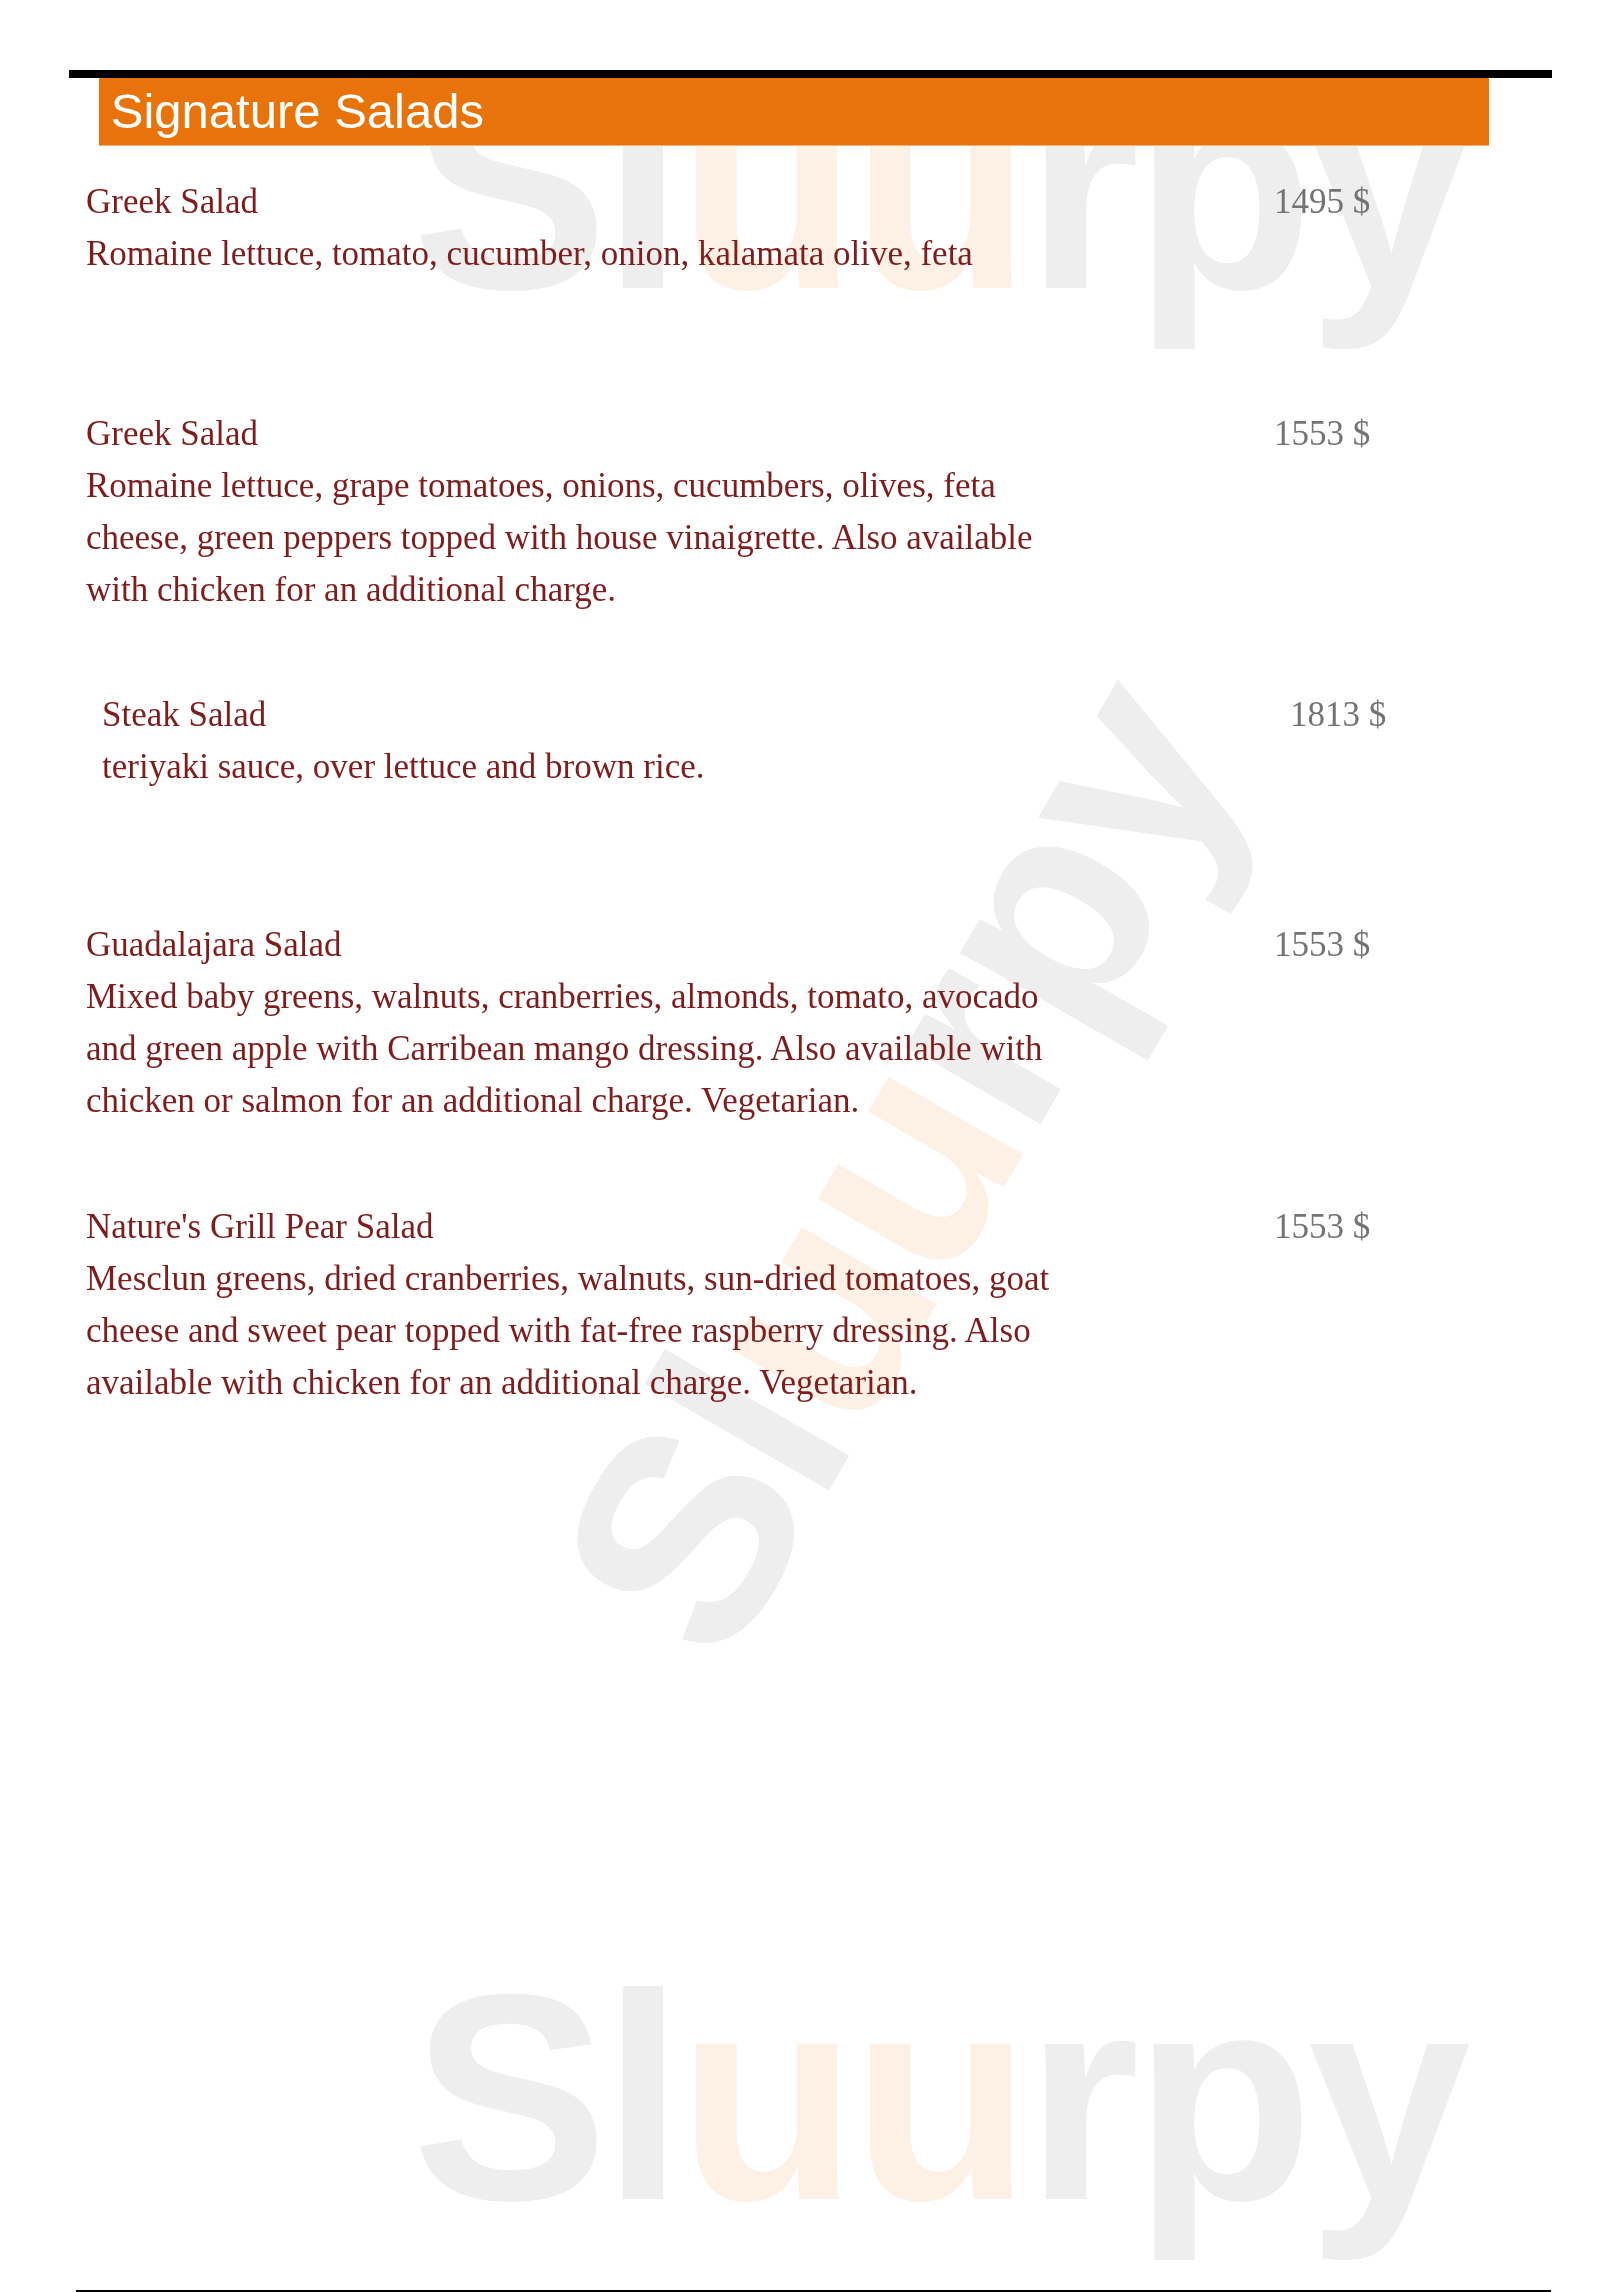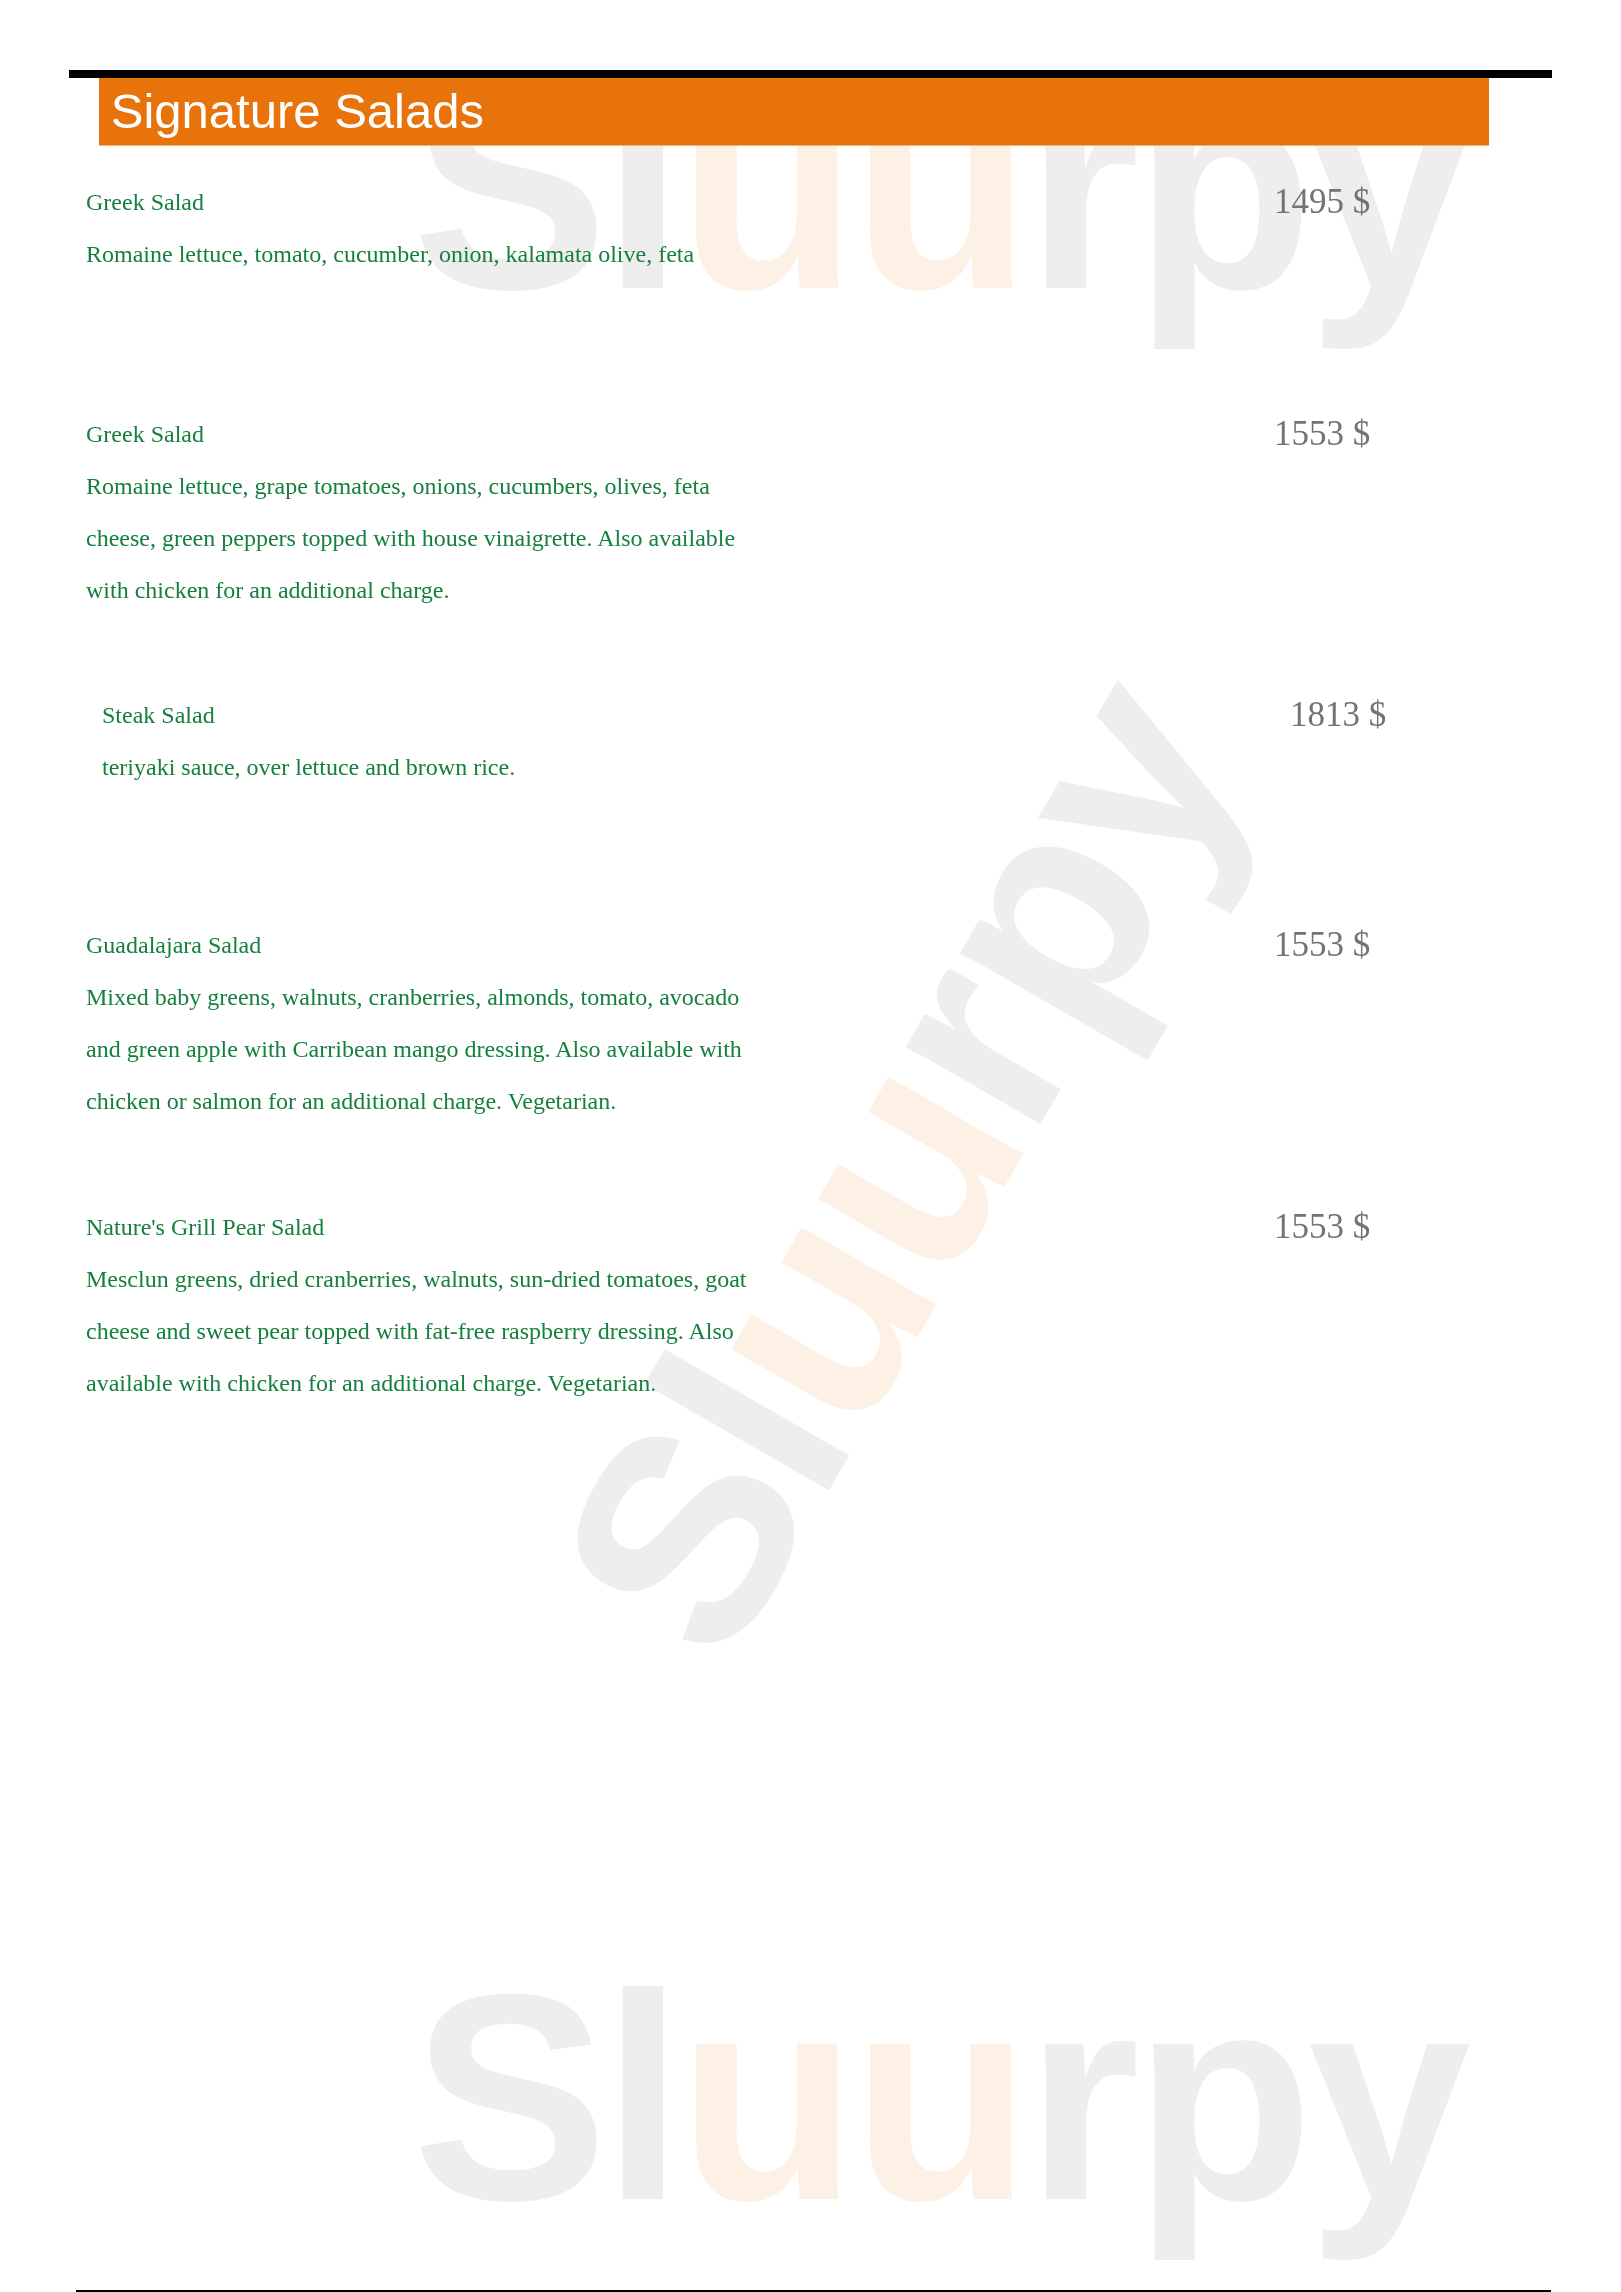--- a/index.html
+++ b/index.html
@@ -2,21 +2,21 @@
 <html><head>
 <meta charset="utf-8">
 <style>
   html, body { margin: 0; padding: 0; background: #ffffff; }
   body { width: 1621px; height: 2293px; position: relative; overflow: hidden; }
   .page { position: absolute; inset: 0; }
   .top-rule { position: absolute; left: 69px; top: 70px; width: 1483px; height: 7.8px; background: #000000; }
   .section-band { position: absolute; left: 76px; top: 78px; width: 1390px; height: 67px; background: #E8730A; box-shadow: 0 1px 0 #f4b27a; margin-left: 23px; }
   .section-title { position: absolute; left: 11.8px; top: 3.9px; font-family: "Liberation Sans", sans-serif; font-size: 49px; line-height: 59px; color: #ffffff; white-space: nowrap; }
   .item { position: absolute; left: 86px; width: 1372px; }
-  .item-name, .item-desc-line { font-family: "Liberation Serif", serif; font-size: 24px; line-height: 52px; color: #15803d; white-space: nowrap; transform-origin: left center; }
+  .item-name, .item-desc-line { font-family: "Liberation Serif", serif; font-size: 35px; line-height: 52px; color: #7f1d1d; white-space: nowrap; transform-origin: left center; }
   .item-price { position: absolute; left: 1188px; top: 0; font-family: "Liberation Serif", serif; font-size: 35px; line-height: 52px; color: #737373; white-space: nowrap; }
   .bottom-rule { position: absolute; left: 76px; top: 2290px; width: 1475px; height: 2px; background: #000000; }
   .watermark { position: absolute; pointer-events: none; opacity: 1; }
   .wm-text { font-family: "Liberation Sans", sans-serif; font-weight: bold; font-size: 294px; letter-spacing: -5.9px; line-height: 1; white-space: nowrap; }
   .wm-gray { color: rgba(150,150,150,0.16); }
   .wm-orange { color: rgba(240,150,70,0.14); }
 </style>
 </head>
 <body>
 

